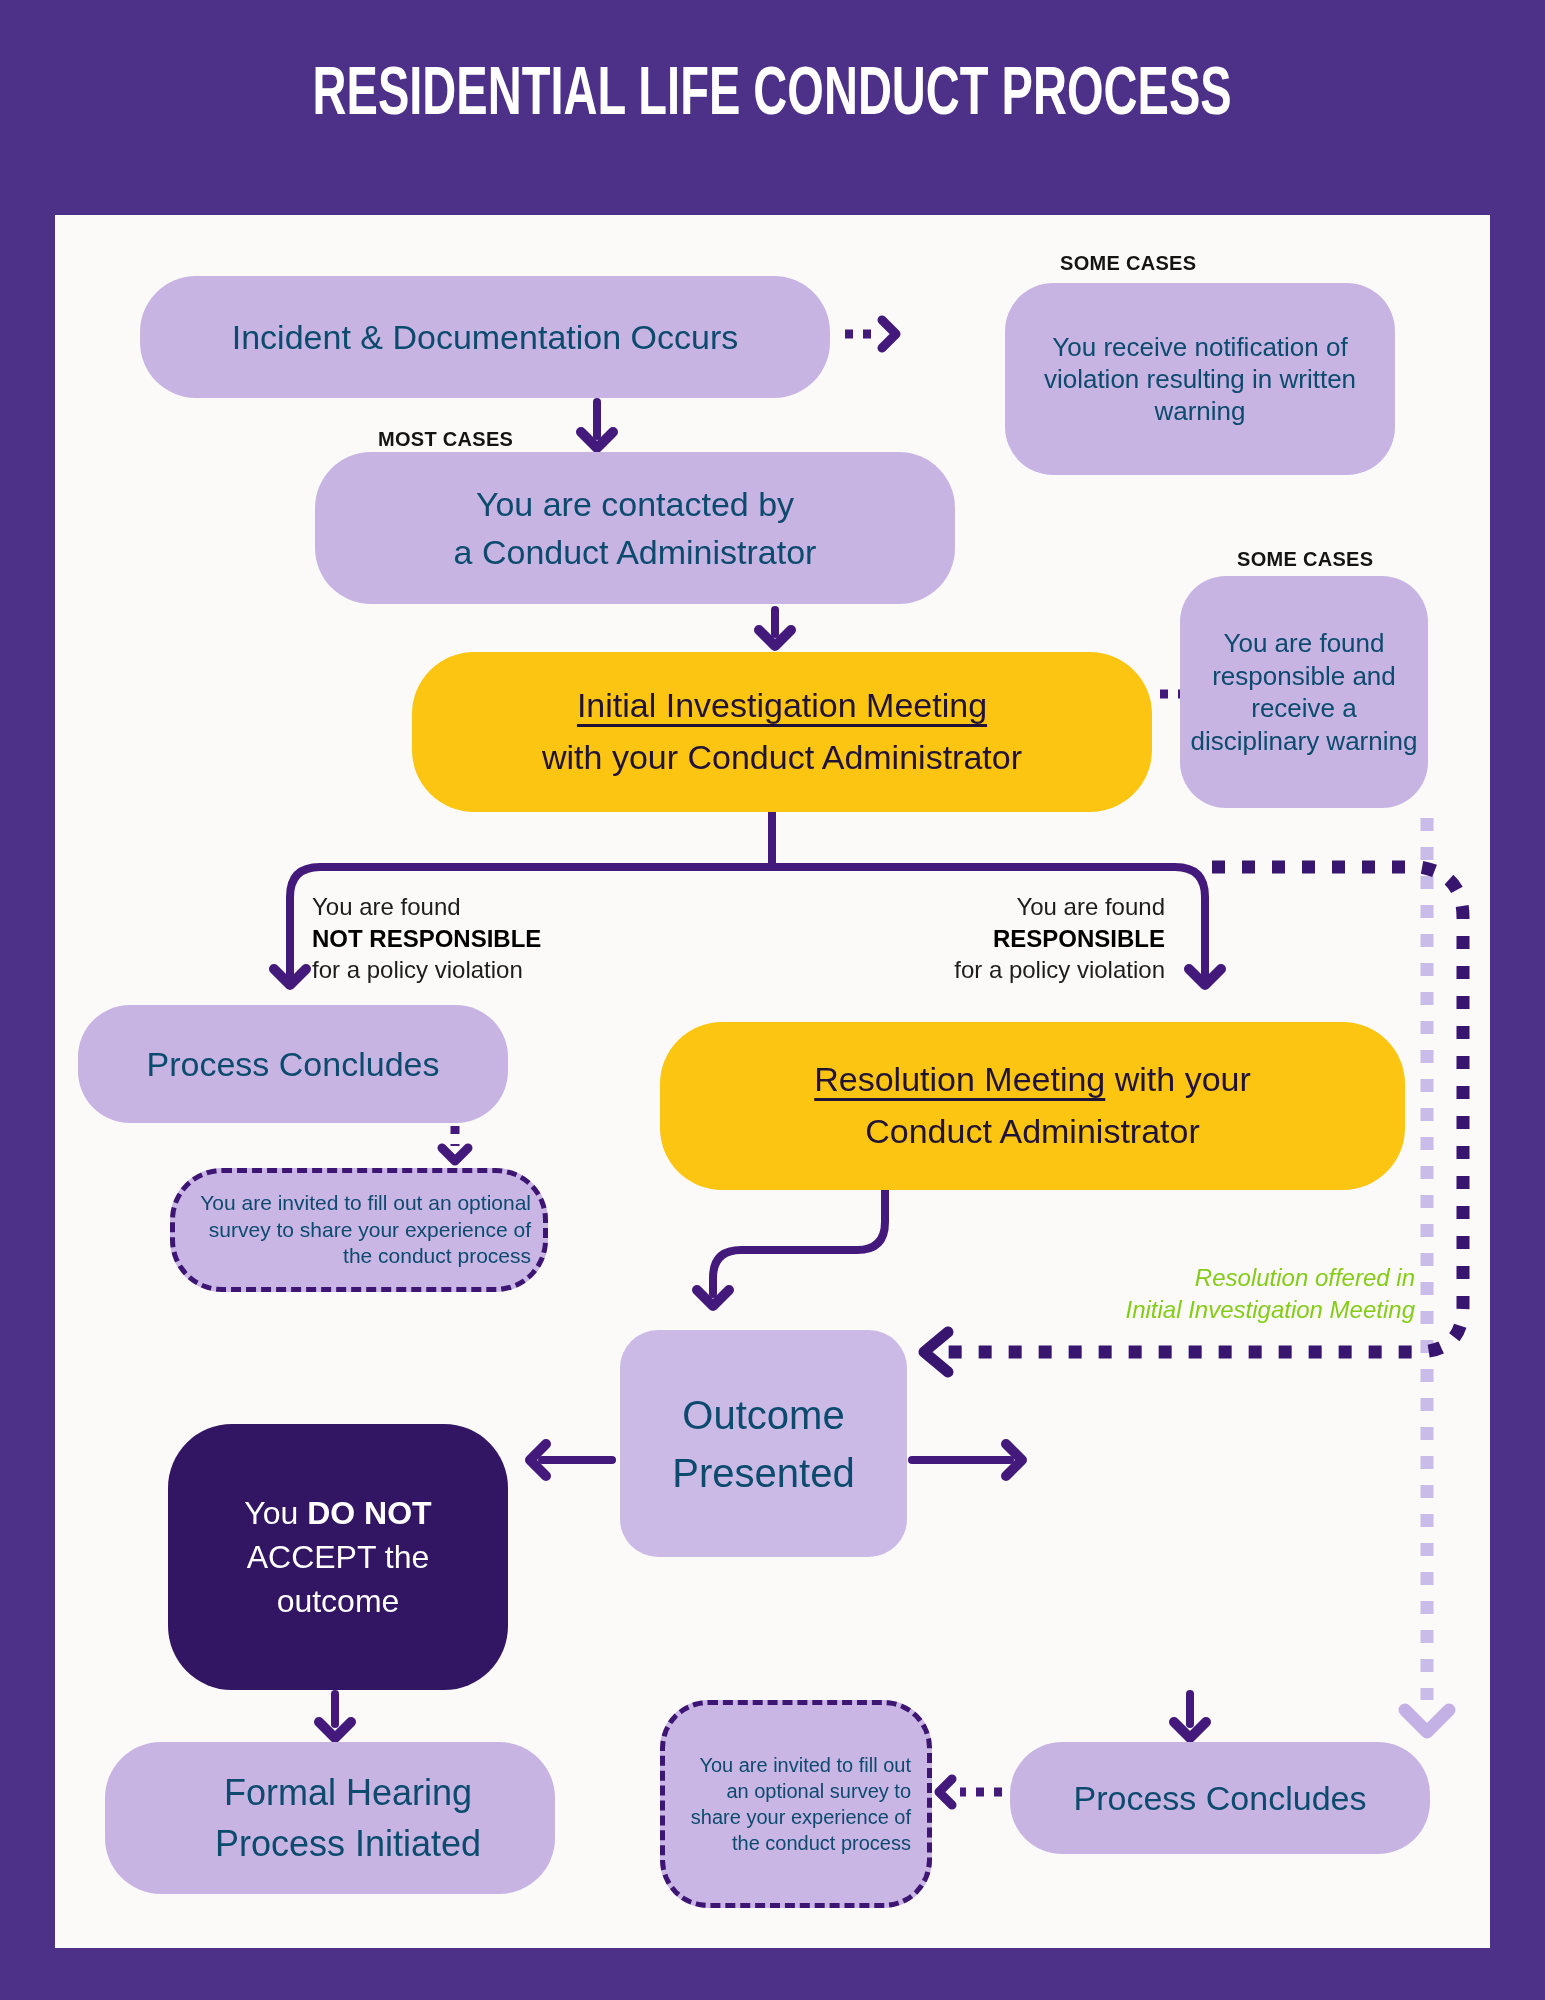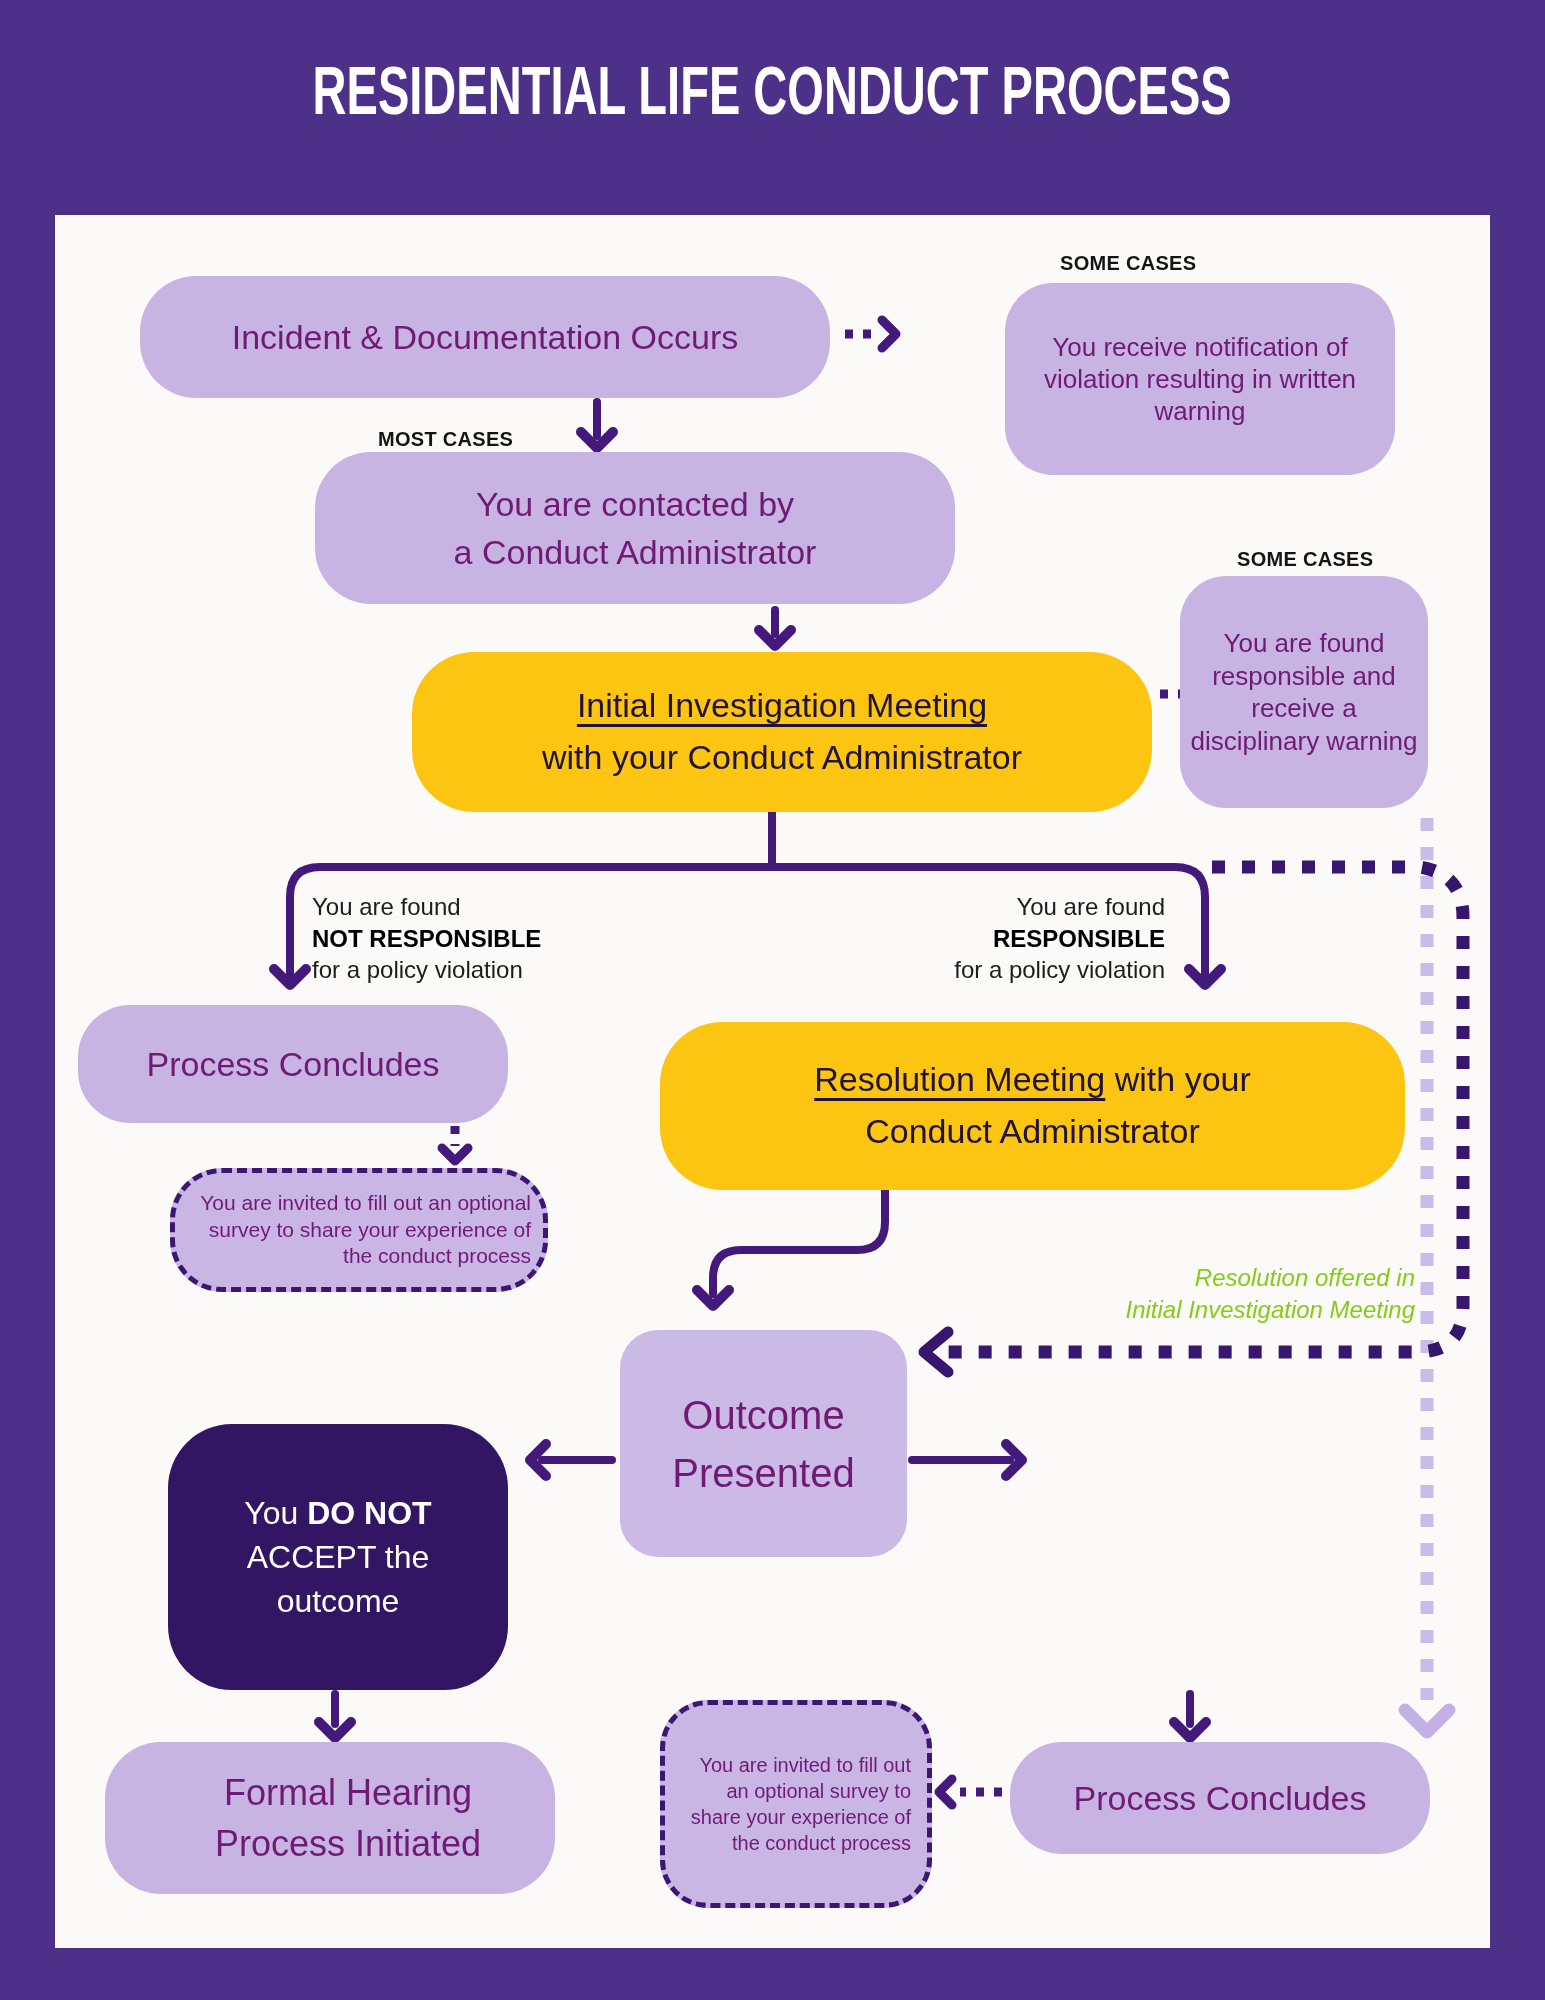--- a/index.html
+++ b/index.html
@@ -6,21 +6,21 @@
   .canvas{position:relative;width:1545px;height:2000px;background:#4d3189;
           font-family:"Liberation Sans",sans-serif;overflow:hidden;border-radius:26px;}
   .content{position:absolute;left:55px;top:215px;width:1435px;height:1733px;
            background:#fbfaf9;z-index:0;}
   .title{position:absolute;top:58px;left:0;width:100%;text-align:center;
          color:#ffffff;z-index:2;}
   .title-inner{display:inline-block;font-size:56px;font-weight:800;letter-spacing:0px;
          transform:scale(0.84,1.22);transform-origin:center;}
   .connectors{position:absolute;left:0;top:0;z-index:1;pointer-events:none;}
   .box{position:absolute;display:flex;align-items:center;justify-content:center;
-       text-align:center;box-sizing:border-box;z-index:2;color:#701a75;}
+       text-align:center;box-sizing:border-box;z-index:2;color:#0c4a6e;}
   .lav{background:#c7b4e2;}
   .yellow{background:#fcc511;color:#201335;}
   .darkbox{background:#331663;color:#ffffff;}
   .dashedbox{background:#c9b6e5;border:5px dashed #3d1573;text-align:right;}
   .u{text-decoration:underline;text-underline-offset:7px;text-decoration-thickness:3px;}
   .caselabel{position:absolute;z-index:2;font-size:20px;font-weight:700;color:#141414;
              letter-spacing:0.3px;}
   .branch-label{position:absolute;z-index:2;font-size:24px;line-height:1.32;color:#1d1d1d;}
   .branch-label .b{font-weight:700;color:#000;}
   .note{position:absolute;z-index:2;text-align:right;font-style:italic;font-size:24px;

